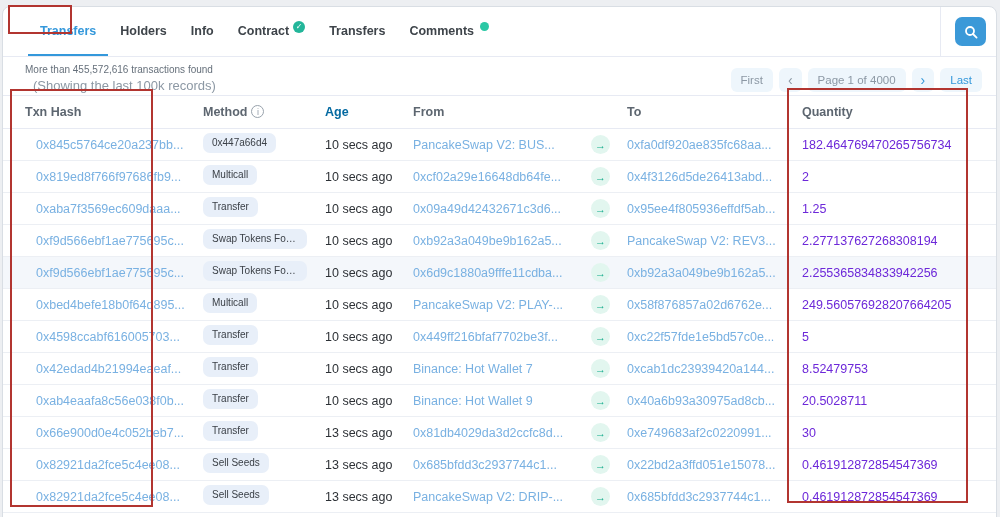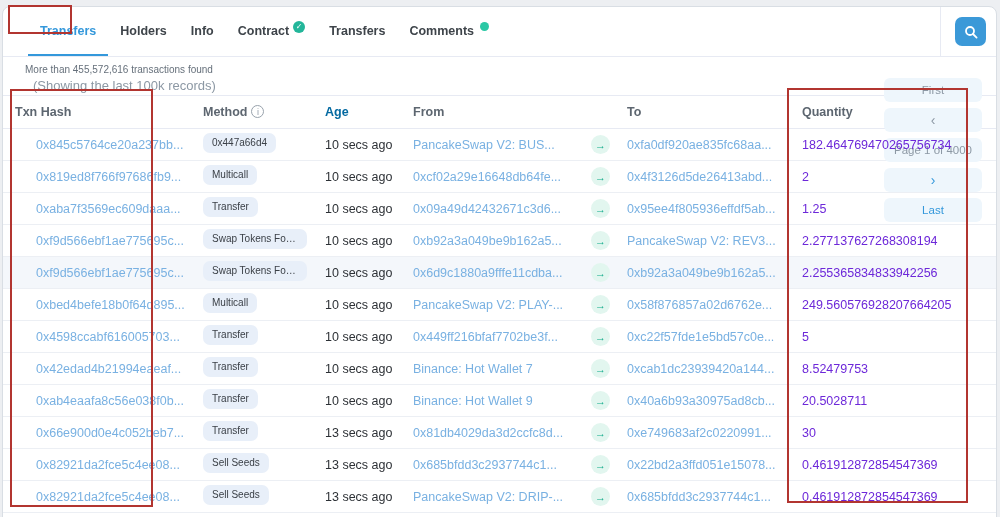--- a/index.html
+++ b/index.html
@@ -58,21 +58,21 @@
     cursor: pointer;
   }
   
   .toolbar {
     display: flex; justify-content: space-between; align-items: flex-start;
     padding: 7px 14px 0 14px;
     height: 38px;
   }
   .results-line1 { font-size: 10px; color: #66707b; padding-left: 8px; }
   .results-line2 { font-size: 13px; color: #8c98a4; margin-top: 3px; margin-left: 16px; }
-  .pager { display: flex; gap: 6px; margin-top: 14px; flex-direction: column; }
+  .pager { display: flex; gap: 6px; margin-top: 4px; }
   .pg-btn {
     height: 24px; padding: 0 10px;
     display: flex; align-items: center; justify-content: center;
     background: #eef6fc; border: none; border-radius: 6px;
     font-size: 11.5px; font-family: inherit;
     color: #3498db; cursor: pointer; white-space: nowrap;
   }
   .pg-btn.disabled { color: #8c98a4; }
   .pg-btn.chev { font-size: 14px; padding: 0 9px; }
   
@@ -80,21 +80,21 @@
   col.c1 { width: 190px; } col.c2 { width: 122px; } col.c3 { width: 88px; }
   col.c4 { width: 178px; } col.c5 { width: 36px; }  col.c6 { width: 172px; }
   thead th {
     height: 33px;
     border-top: 1px solid #e7eaf3;
     border-bottom: 1px solid #e7eaf3;
     text-align: left; vertical-align: middle;
     font-size: 12.5px; font-weight: 700; color: #5d6670;
     padding: 0 0 0 10px; white-space: nowrap;
   }
-  thead th.th-txn { padding-left: 12px; }
+  thead th.th-txn { padding-left: 22px; }
   thead th.th-qty { padding-left: 13px; }
   thead th .age-link { color: #0369a1; cursor: pointer; }
   .info-icon {
     display: inline-block; width: 13px; height: 13px; margin-left: 4px;
     border: 1px solid #98a2ac; border-radius: 50%;
     font-size: 9px; line-height: 12px; text-align: center; color: #98a2ac;
     font-weight: 400; cursor: pointer;
     transform: translateY(-1px);
   }
   tbody td {

